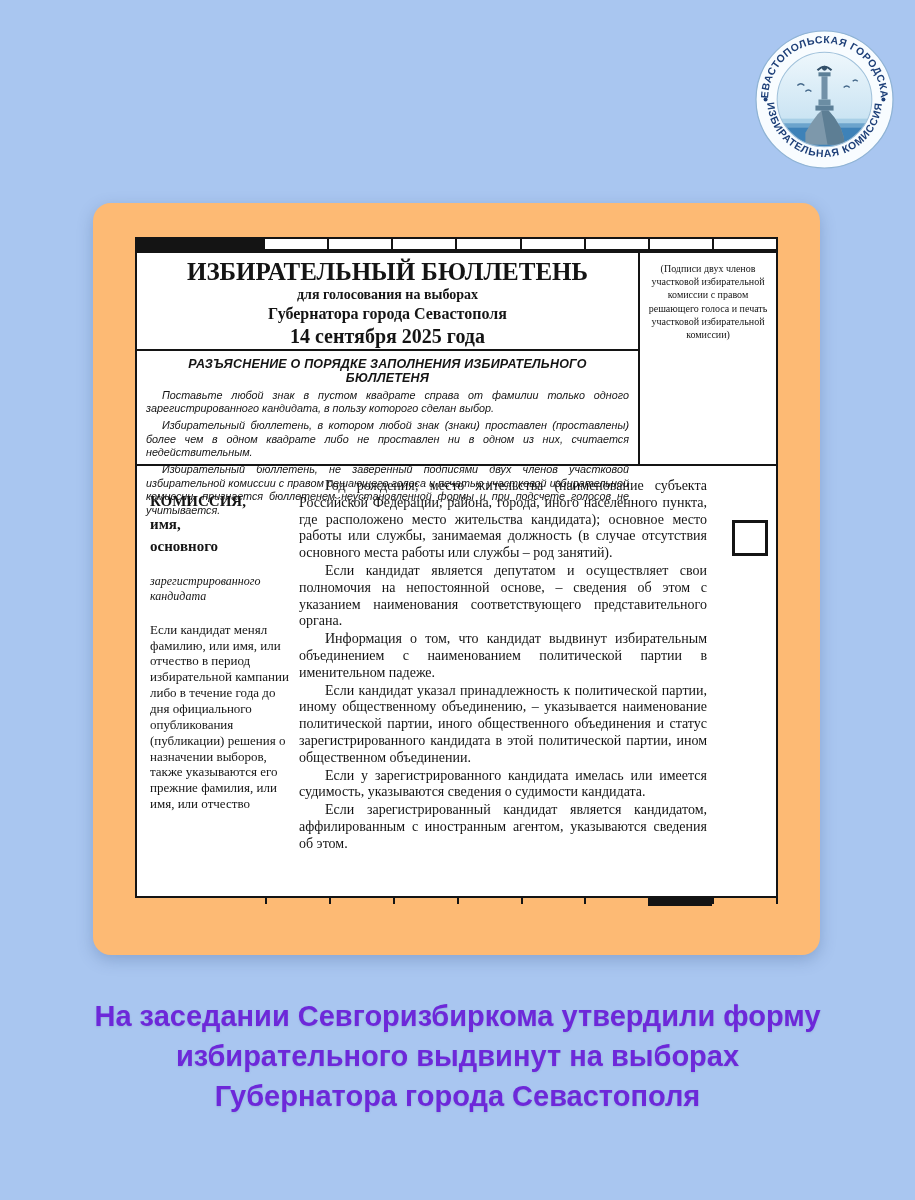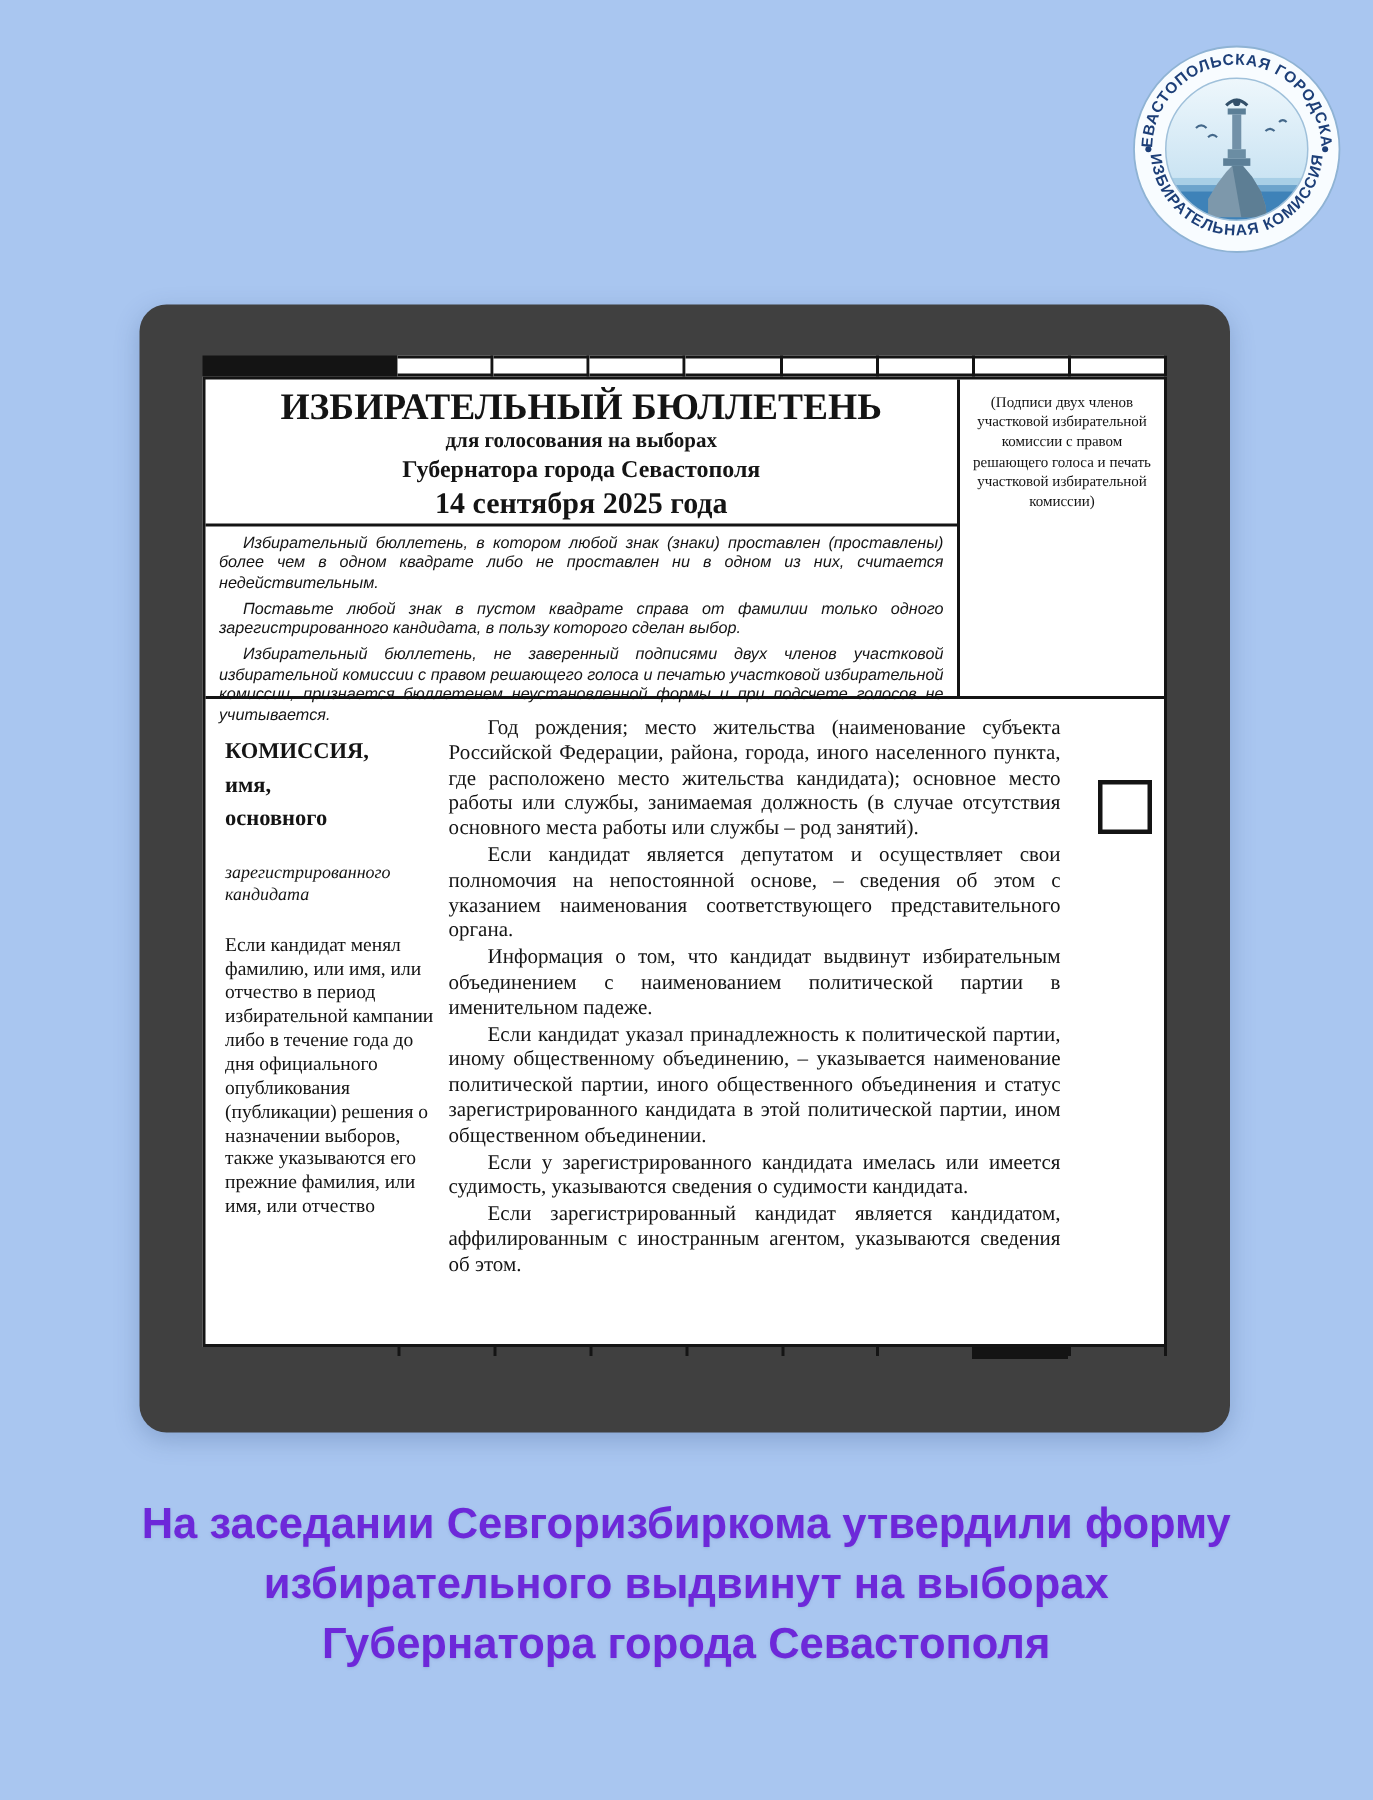--- a/index.html
+++ b/index.html
@@ -9,21 +9,21 @@
     font-family:"Liberation Serif", serif;
     color:#141414;
   }
 
   
   .logo{position:absolute;top:30px;right:21px;width:139px;height:139px;}
 
   
   .card{
     position:absolute;left:93px;top:203px;width:727px;height:752px;
-    background:#404040;border-radius:18px;
+    background:#fdba74;border-radius:18px;
     box-shadow:0 5px 16px rgba(50,80,130,.28);
   }
 
   .ballot{position:absolute;left:42px;top:34px;width:643px;}
 
   
   .strip-top{display:flex;height:14px;}
   .strip-top .seg-black{width:130px;background:#141414;}
   .strip-top .cell{flex:1;background:#fff;border:2px solid #141414;border-left:none;}
 
@@ -139,22 +139,23 @@
 
       <div class="upper">
         <div class="header-left">
           <div class="header-titles">
             <div class="doc-title">ИЗБИРАТЕЛЬНЫЙ БЮЛЛЕТЕНЬ</div>
             <div class="doc-sub1">для голосования на выборах</div>
             <div class="doc-sub2">Губернатора города Севастополя</div>
             <div class="doc-sub3">14 сентября 2025 года</div>
           </div>
           <div class="explanation">
+            <div class="expl-title">РАЗЪЯСНЕНИЕ О ПОРЯДКЕ ЗАПОЛНЕНИЯ ИЗБИРАТЕЛЬНОГО БЮЛЛЕТЕНЯ</div>
+            <p class="expl-p">Поставьте любой знак в пустом квадрате справа от фамилии только одного зарегистрированного кандидата, в пользу которого сделан выбор.</p>
             <p class="expl-p">Избирательный бюллетень, в котором любой знак (знаки) проставлен (проставлены) более чем в одном квадрате либо не проставлен ни в одном из них, считается недействительным.</p>
-            <p class="expl-p">Поставьте любой знак в пустом квадрате справа от фамилии только одного зарегистрированного кандидата, в пользу которого сделан выбор.</p>
             <p class="expl-p">Избирательный бюллетень, не заверенный подписями двух членов участковой избирательной комиссии с правом решающего голоса и печатью участковой избирательной комиссии, признается бюллетенем неустановленной формы и при подсчете голосов не учитывается.</p>
           </div>
         </div>
         <div class="sig-box">(Подписи двух членов участковой избирательной комиссии с правом решающего голоса и печать участковой избирательной комиссии)</div>
       </div>
 
       <div class="body-row">
         <div class="col-candidate">
           <div class="cand-bold">КОМИССИЯ,</div>
           <div class="cand-bold">имя,</div>

